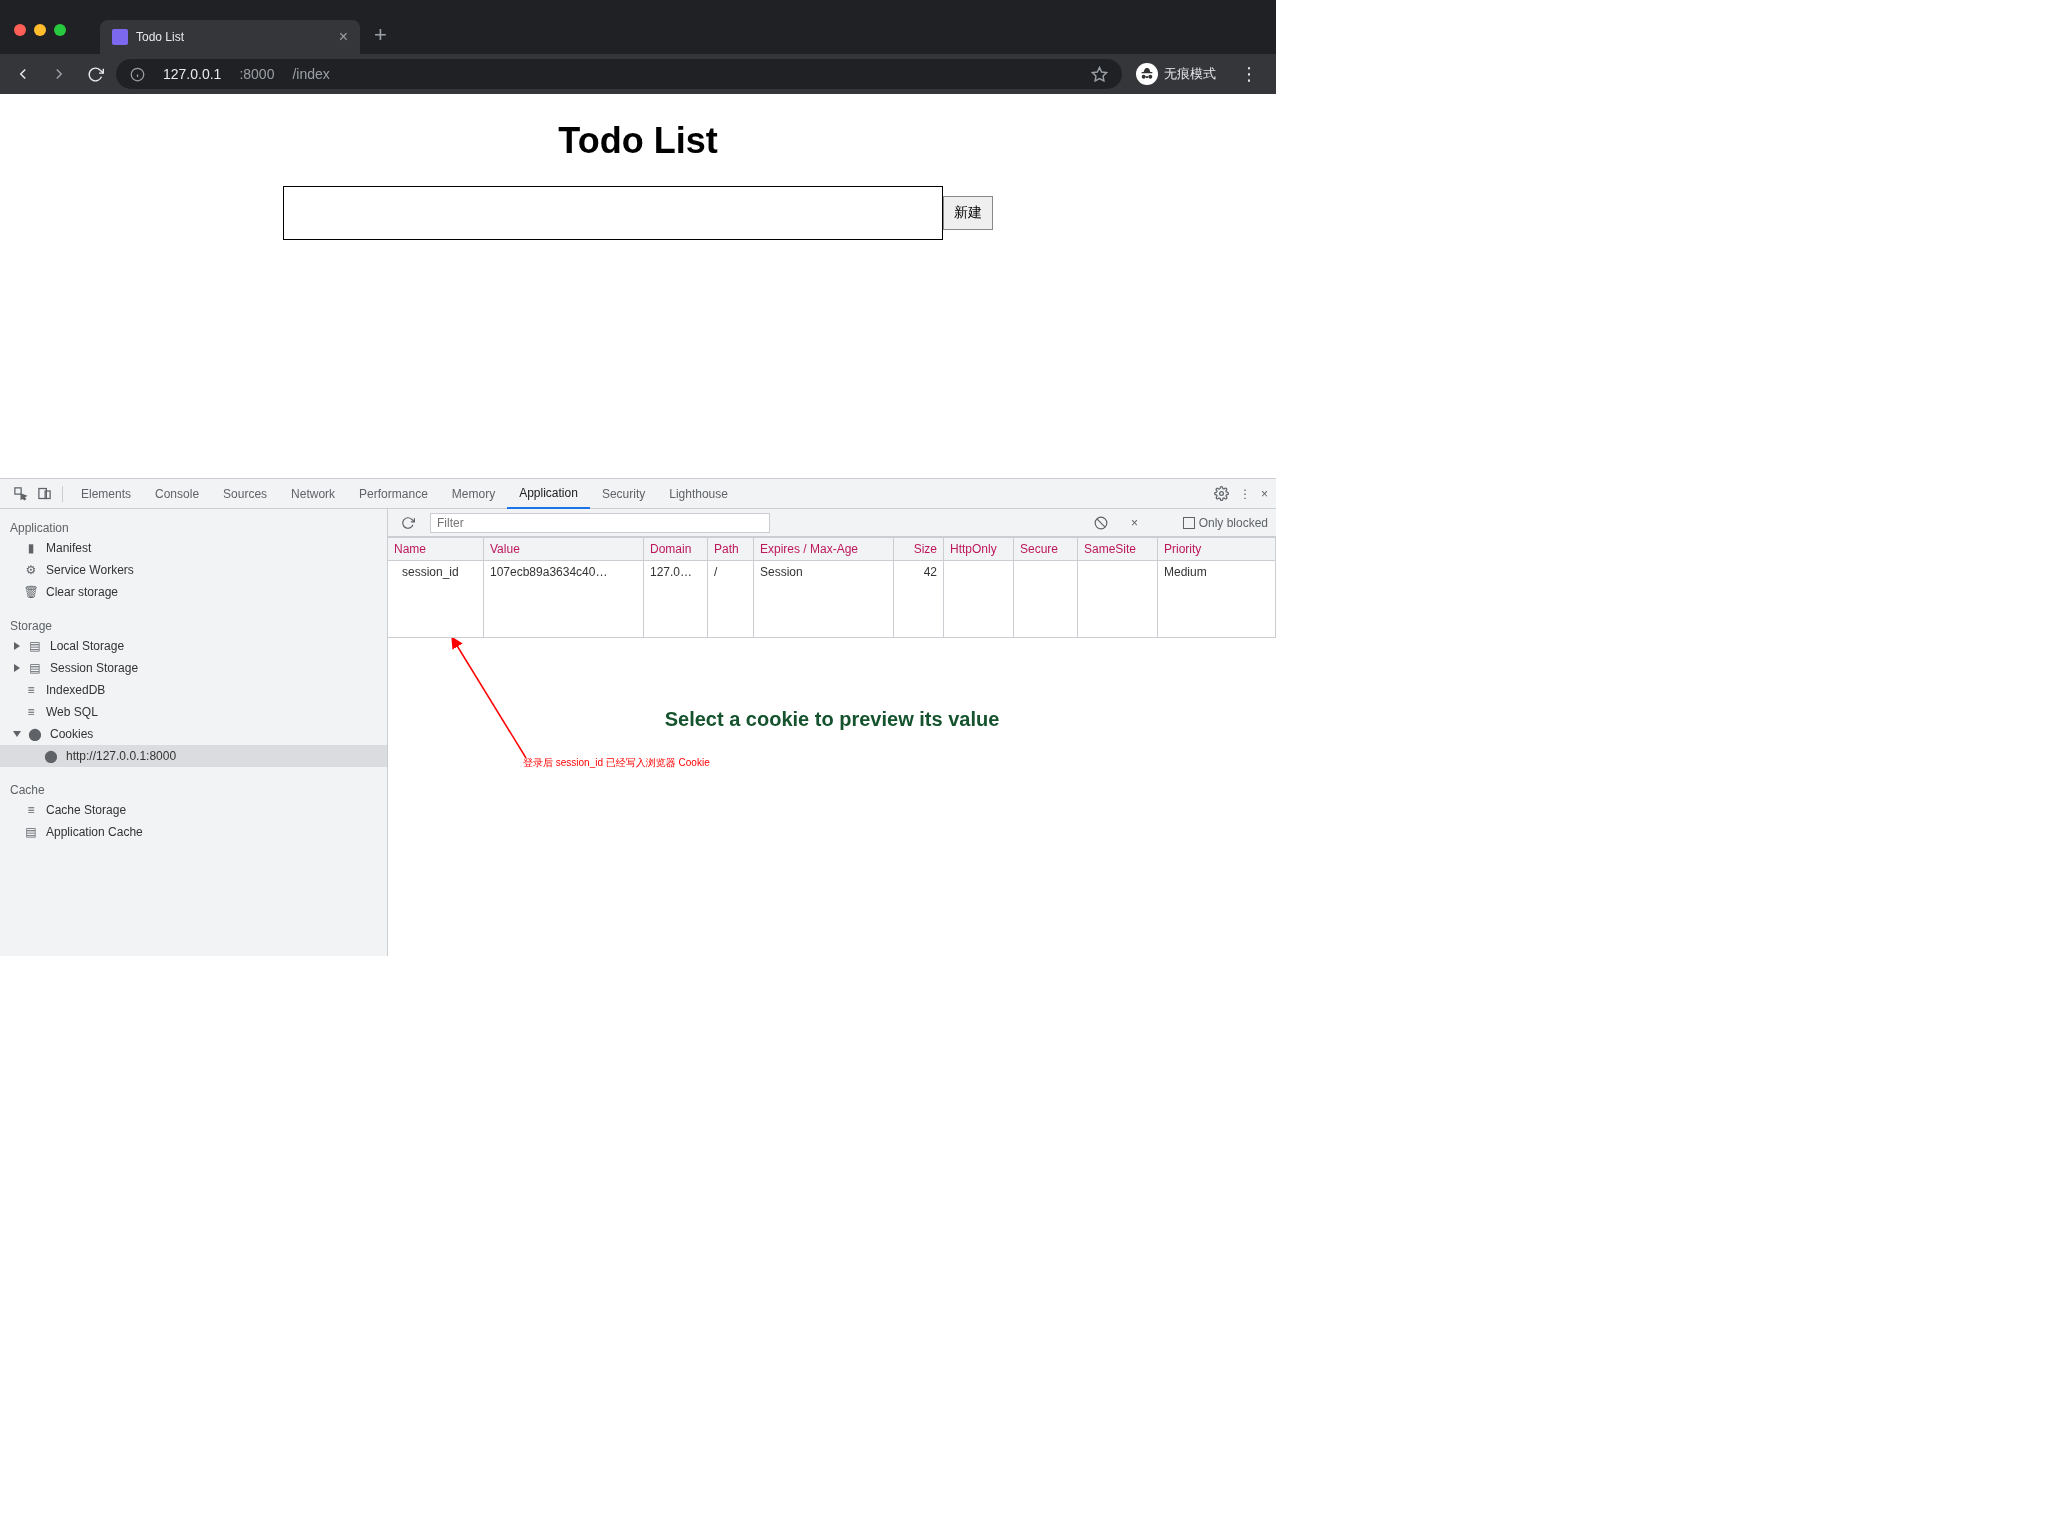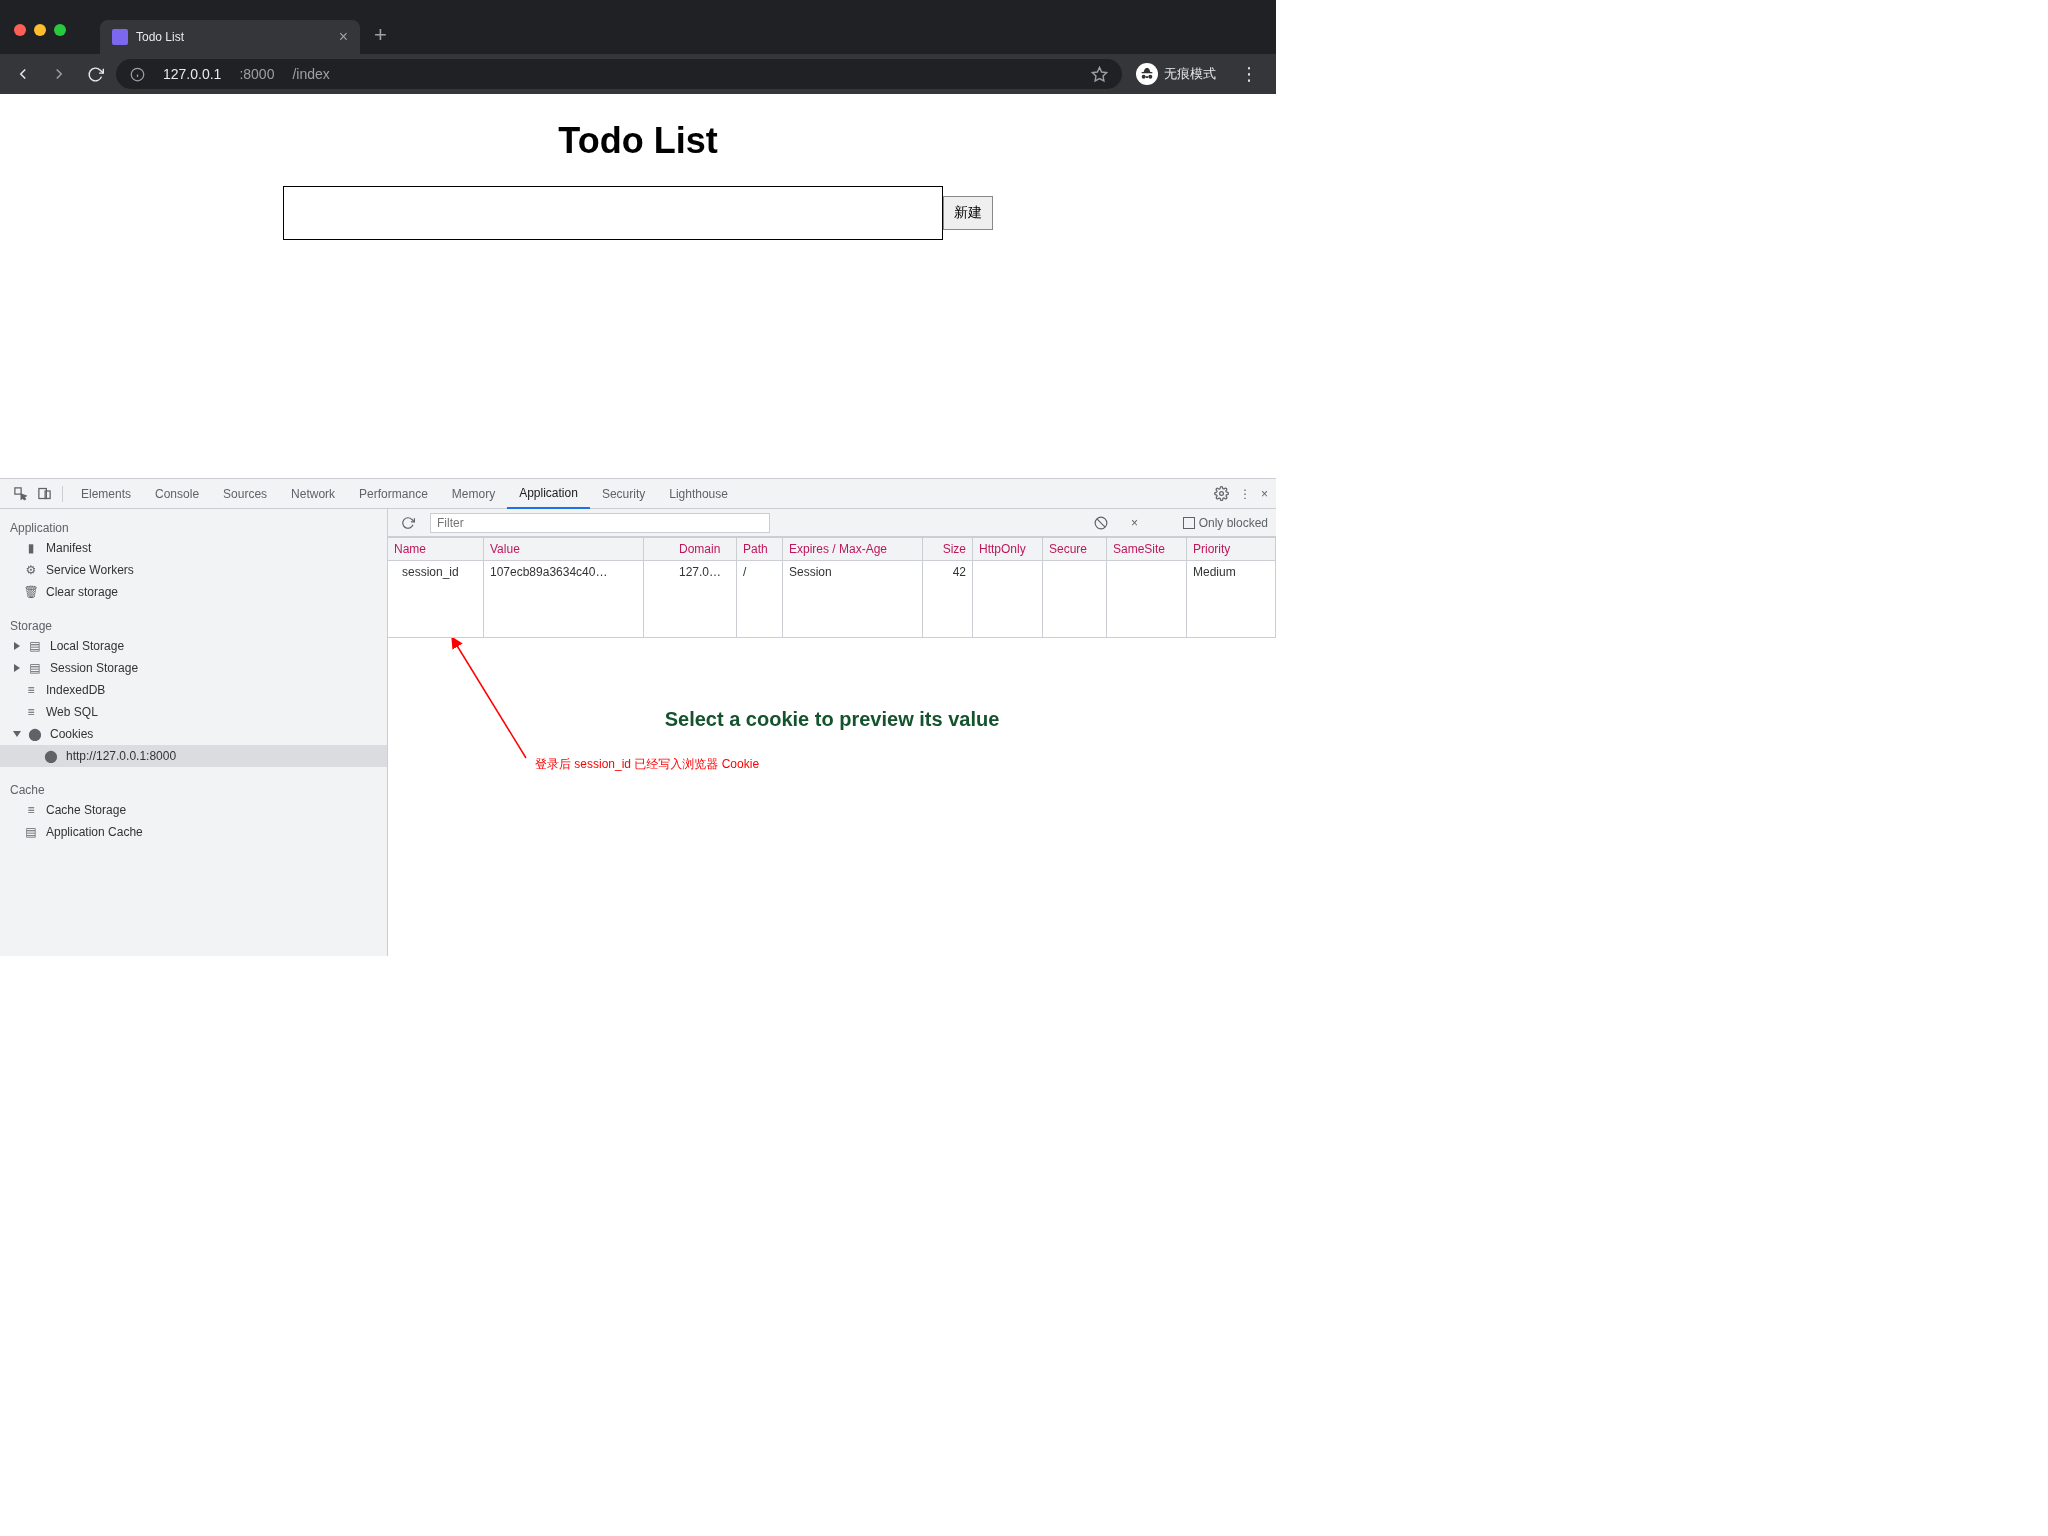--- a/index.html
+++ b/index.html
@@ -56,29 +56,29 @@
   .dt-main { flex:1; display:flex; flex-direction:column; background:#fff; min-width:0; }
   .dt-filterbar { height:28px; border-bottom:1px solid #cacdd1; display:flex; align-items:center; padding:0 8px; gap:10px; background:#f1f3f4; }
   .dt-filter { flex:0 0 340px; height:20px; border:1px solid #cacdd1; padding:0 6px; font-size:12px; color:#5f6368; background:#fff; }
   .ob { display:flex; align-items:center; gap:4px; color:#5f6368;padding-left:26px; }
   .cb { width:12px;height:12px;border:1px solid #5f6368; }
 
   .cookie-table { border-bottom:1px solid #cacdd1; }
   .ct-row { display:flex; }
   .ct-row.header { background:#f1f3f4; border-top:1px solid #cacdd1; border-bottom:1px solid #cacdd1; font-weight:400; color:#be185d; }
   .ct-row > div { border-right:1px solid #cacdd1; padding:4px 6px; overflow:hidden; white-space:nowrap; text-overflow:ellipsis; }
-  .c-name{width:96px;} .c-value{width:160px;} .c-domain{width:64px;margin-left:29px;} .c-path{width:46px;}
+  .c-name{width:96px;} .c-value{width:160px;} .c-domain{width:64px;} .c-path{width:46px;}
   .c-exp{width:140px;} .c-size{width:50px; text-align:right;} .c-ho{width:70px;} .c-sec{width:64px;}
   .c-ss{width:80px;} .c-pr{flex:1;}
   .ct-row.data { height:24px; }
   .ct-row.data > div { background:#fff; }
   .ct-row.blank > div { height:26px; }
 
   .annot { position:relative; }
-  .annot-text { position:absolute; left:147px; top:118px; color:#ff0000; font-size:12px; }
+  .annot-text { position:absolute; left:135px; top:118px; color:#ff0000; font-size:10px; }
   .annot svg { position:absolute; left:58px; top:0; }
 
   .preview-msg { text-align:center; color:#14532d; font-size:20px; font-weight:600; margin-top:70px; }
 
   svg { display:block; }
 </style>
 </head>
 <body>
 
 <div class="chrome-top">

